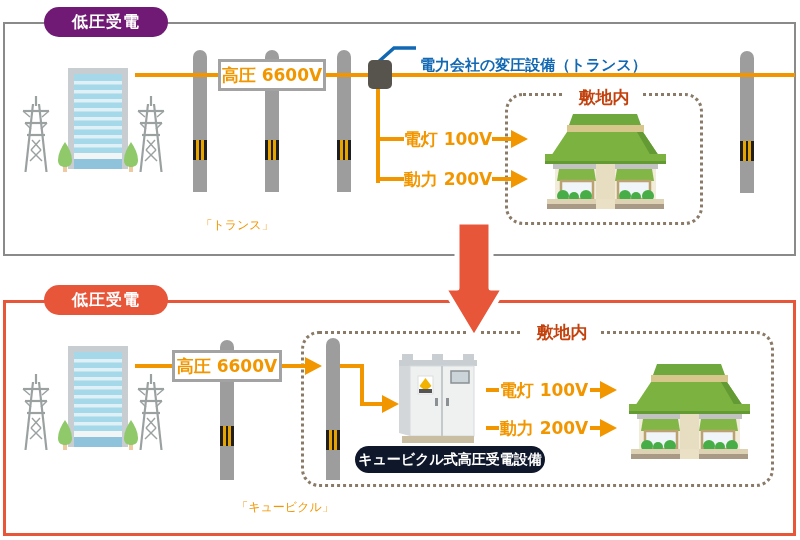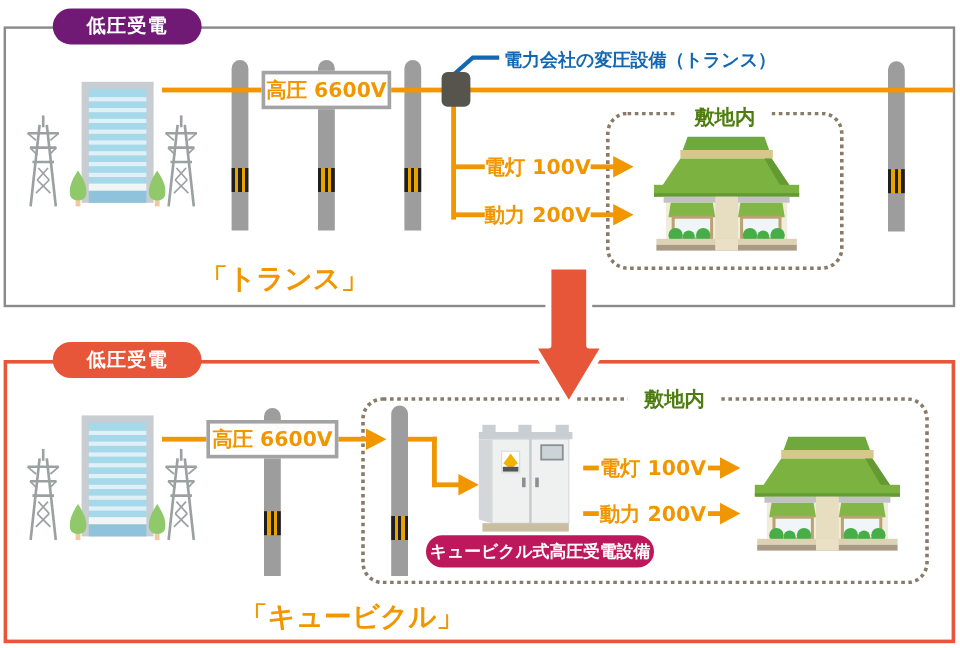--- a/index.html
+++ b/index.html
@@ -16,28 +16,28 @@
   .badge.red{background:#E8563A;}
   .hline{position:absolute;height:4px;background:#F29600;z-index:2;}
   .vline{position:absolute;width:4px;background:#F29600;z-index:2;}
   .ahd{position:absolute;width:0;height:0;border-top:9px solid transparent;
        border-bottom:9px solid transparent;border-left:17px solid #F29600;z-index:4;}
   .vbox{position:absolute;box-sizing:border-box;background:#fff;border:3px solid #a3a3a3;
         color:#F29600;font-weight:bold;font-size:17px;display:flex;align-items:center;
         justify-content:center;z-index:3;white-space:nowrap;}
   .wlabel{position:absolute;background:#fff;color:#F29600;font-weight:bold;font-size:17px;
         display:flex;align-items:center;justify-content:center;z-index:3;white-space:nowrap;}
-  .premises{position:absolute;background:#fff;color:#4d7c0f;font-weight:bold;font-size:17px;
+  .premises{position:absolute;background:#fff;color:#c2410c;font-weight:bold;font-size:17px;
         display:flex;align-items:center;justify-content:center;z-index:3;white-space:nowrap;}
   .dashbox{position:absolute;box-sizing:border-box;border:3px dotted #8A7A68;
         border-radius:18px;z-index:1;}
-  .caption{position:absolute;color:#F29600;font-weight:bold;font-size:23px;text-align:center;
+  .caption{position:absolute;color:#F29600;font-weight:normal;font-size:12px;text-align:center;
         z-index:3;white-space:nowrap;}
   .bluenote{position:absolute;color:#1268B3;font-weight:bold;font-size:15px;z-index:3;white-space:nowrap;}
-  .bluepill{position:absolute;background:#be185d;color:#fff;border-radius:14px;font-size:14px;
+  .bluepill{position:absolute;background:#0f172a;color:#fff;border-radius:14px;font-size:14px;
         font-weight:bold;display:flex;align-items:center;justify-content:center;z-index:4;white-space:nowrap;}
   .pole{position:absolute;width:14px;background:#9D9D9D;border-radius:7px 7px 0 0;z-index:1;}
   .pole .band{position:absolute;left:0;width:14px;height:20px;
         background:linear-gradient(90deg,#1E1E1E 0 20%,#E7A400 20% 40%,#1E1E1E 40% 60%,#E7A400 60% 80%,#1E1E1E 80% 100%);}
   .transformer{position:absolute;width:24px;height:29px;background:#57544E;border-radius:5px;z-index:3;}
   svg{display:block;}
   .z2{z-index:2;} .z3{z-index:3;} .z20{z-index:20;}
 </style>
 </head>
 <body>
@@ -131,21 +131,21 @@
     </div>
 
   <div class="vbox" style="left:218px;top:59px;width:108px;height:32px;">高圧 6600V</div>
 
   <div class="transformer" style="left:368px;top:60px;"></div>
   <div class="abs z2" style="left:372px;top:42px;">
     <svg width="46" height="26" viewBox="0 0 46 26">
       <polyline points="4,22 22,6 44,6" stroke="#1268B3" stroke-width="3.5" fill="none"></polyline>
     </svg>
   </div>
-  <div class="bluenote" style="left:420px;top:41px;">電力会社の変圧設備（トランス）</div>
+  <div class="bluenote" style="left:420px;top:56px;">電力会社の変圧設備（トランス）</div>
 
   <div class="vline" style="left:376px;top:87px;height:96px;"></div>
   <div class="hline" style="left:378px;top:137px;width:28px;"></div>
   <div class="wlabel" style="left:404px;top:125px;width:88px;height:28px;">電灯 100V</div>
   <div class="hline" style="left:492px;top:137px;width:20px;"></div>
   <div class="ahd" style="left:511px;top:130px;"></div>
   <div class="hline" style="left:378px;top:177px;width:28px;"></div>
   <div class="wlabel" style="left:404px;top:165px;width:88px;height:28px;">動力 200V</div>
   <div class="hline" style="left:492px;top:177px;width:20px;"></div>
   <div class="ahd" style="left:511px;top:170px;"></div>

